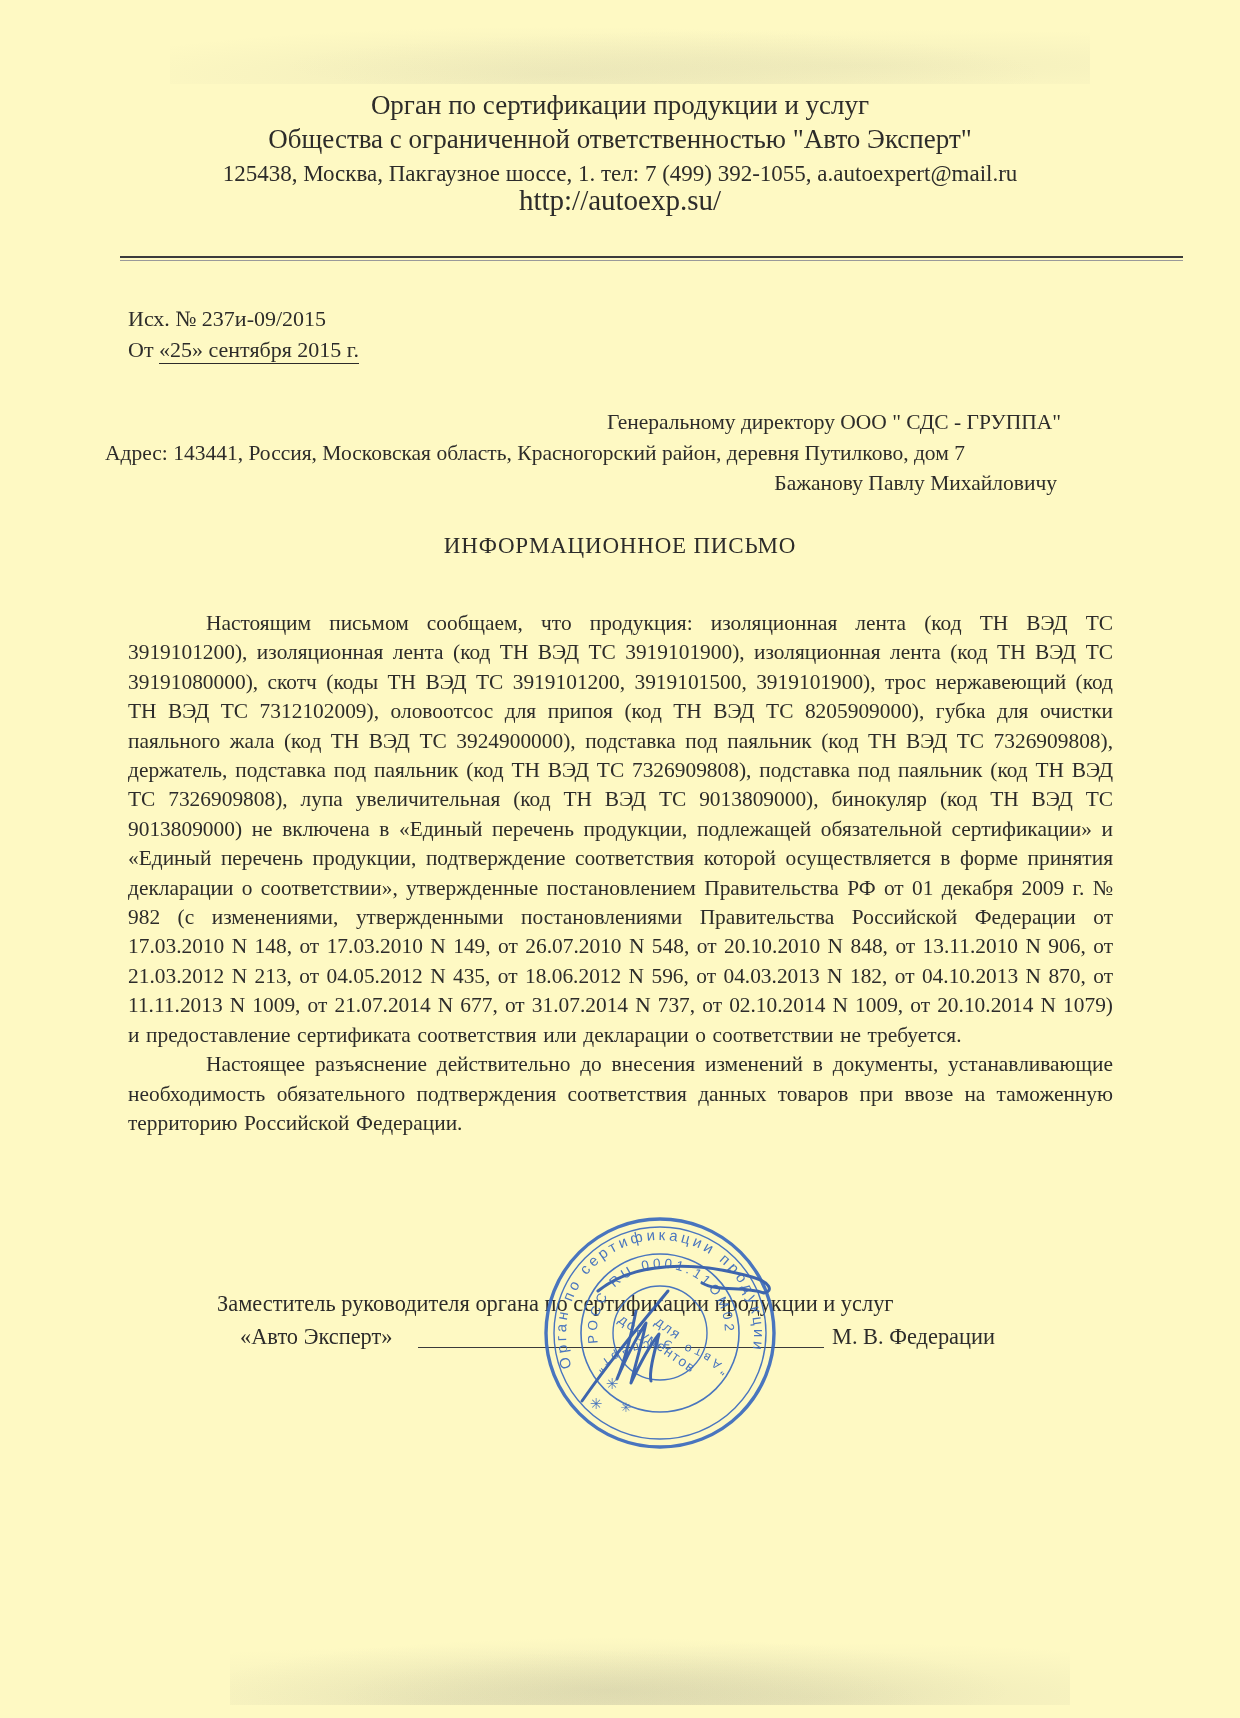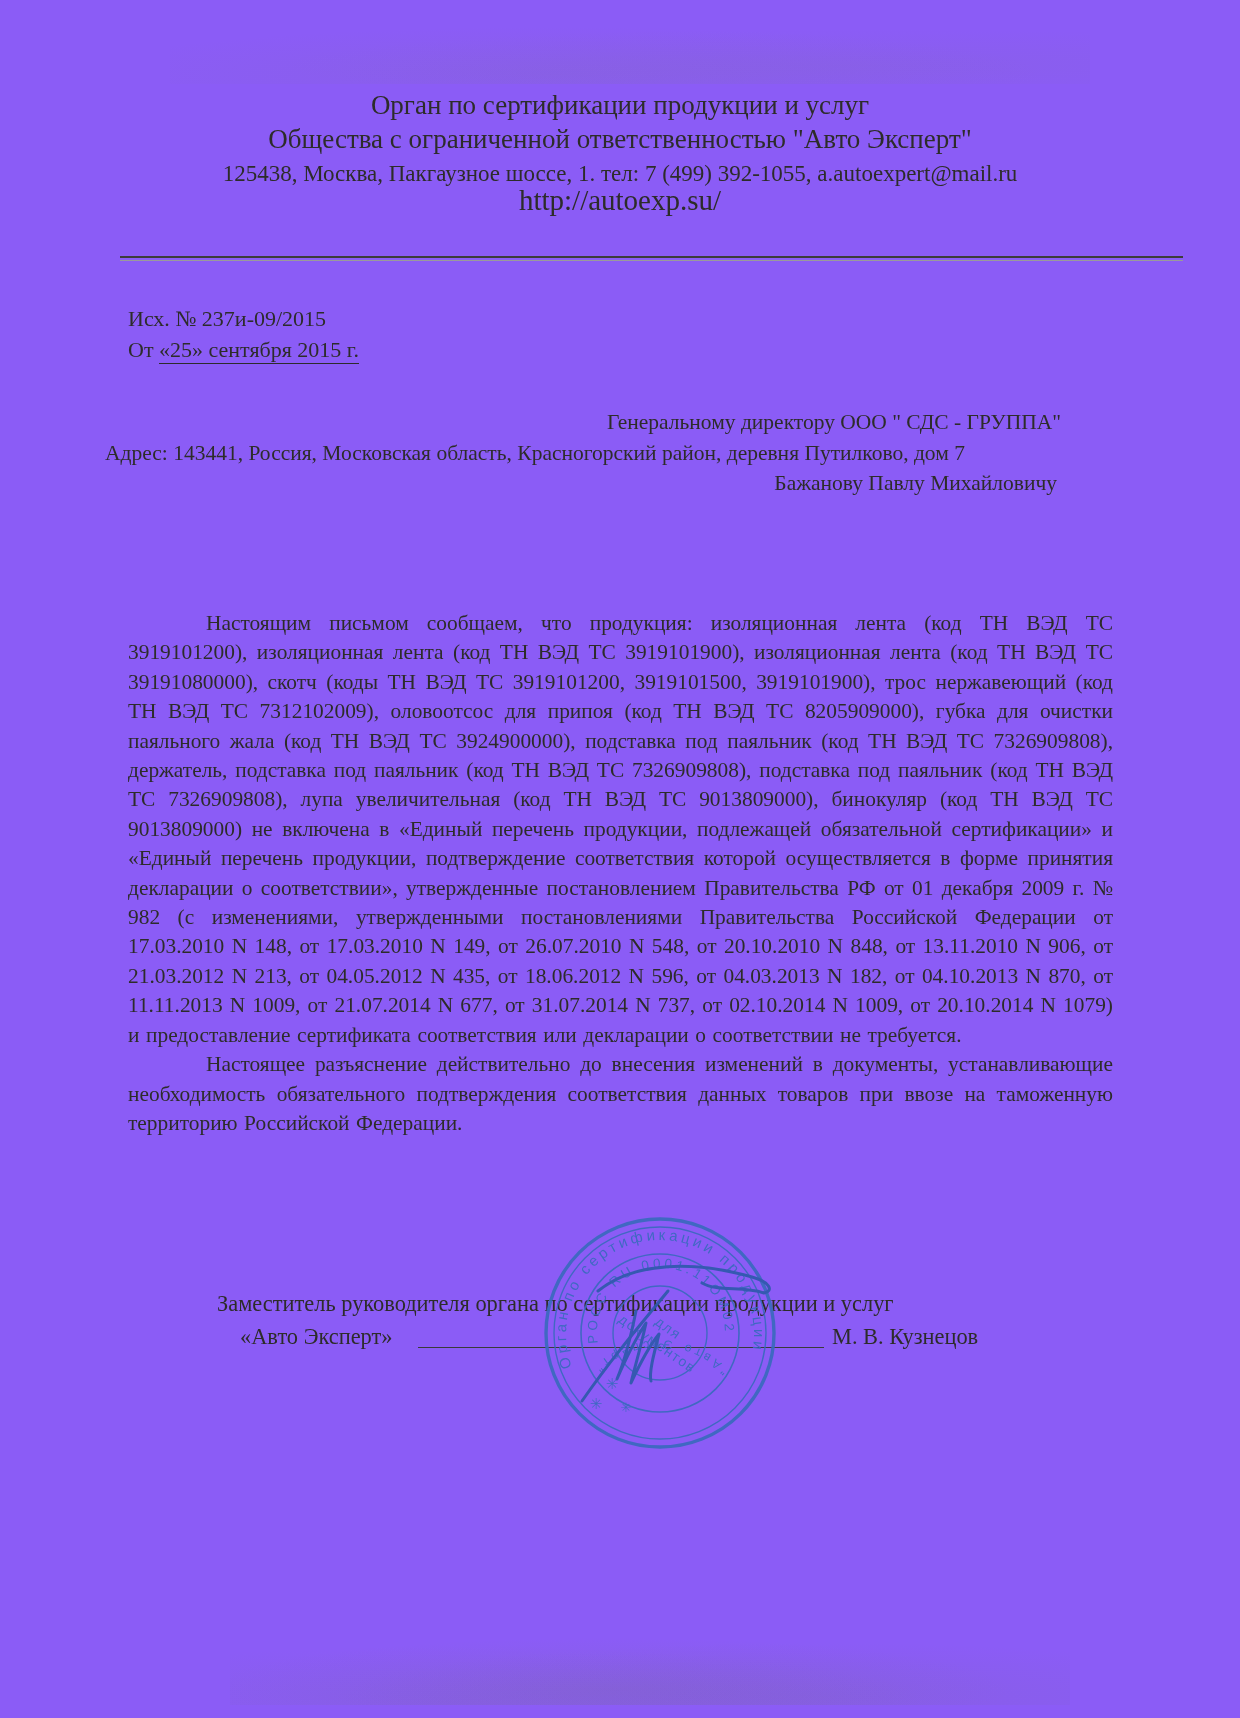--- a/index.html
+++ b/index.html
@@ -1,21 +1,21 @@
 <!DOCTYPE html>
 <html lang="ru"><head>
 <meta charset="utf-8">
 <style>
   html,body{margin:0;padding:0;}
   body{background:#e8e8e8;}
   #page{
     position:relative;
     width:1240px;height:1718px;
     margin:0 auto;
-    background:#8b5cf6;
+    background:#fef9c3;
     font-family:"Liberation Serif","DejaVu Serif",serif;
     color:#2d2c2a;
     overflow:hidden;
   }
   .abs{position:absolute;}
   
   .header{left:80px;top:88px;width:1080px;text-align:center;line-height:34px;}
   .header .h1{font-size:27px;}
   .header .h2{font-size:27px;}
   .header .h3{font-size:28px;letter-spacing:.5px;}
@@ -81,30 +81,31 @@
     <div>Исх. № 237и-09/2015</div>
     <div><span>От </span><span class="udate">«25» сентября 2015 г.</span></div>
   </div>
 
   <div class="abs addr">
     <div class="r1">Генеральному директору ООО " СДС - ГРУППА"</div>
     <div class="r2">Адрес: 143441, Россия, Московская область, Красногорский район, деревня Путилково, дом 7</div>
     <div class="r3">Бажанову Павлу Михайловичу</div>
   </div>
 
+  <div class="abs title">ИНФОРМАЦИОННОЕ ПИСЬМО</div>
 
   <div class="abs body-text">
     <p>Настоящим письмом сообщаем, что продукция: изоляционная лента (код ТН ВЭД ТС 3919101200), изоляционная лента (код ТН ВЭД ТС 3919101900), изоляционная лента (код ТН ВЭД ТС 39191080000), скотч (коды ТН ВЭД ТС 3919101200, 3919101500, 3919101900), трос нержавеющий (код ТН ВЭД ТС 7312102009), оловоотсос для припоя (код ТН ВЭД ТС 8205909000), губка для очистки паяльного жала (код ТН ВЭД ТС 3924900000), подставка под паяльник (код ТН ВЭД ТС 7326909808), держатель, подставка под паяльник (код ТН ВЭД ТС 7326909808), подставка под паяльник (код ТН ВЭД ТС 7326909808), лупа увеличительная (код ТН ВЭД ТС 9013809000), бинокуляр (код ТН ВЭД ТС 9013809000)  не включена в «Единый перечень продукции, подлежащей обязательной сертификации» и «Единый перечень продукции, подтверждение соответствия которой осуществляется в форме принятия декларации о соответствии», утвержденные постановлением Правительства РФ от 01 декабря 2009 г. № 982 (с изменениями, утвержденными постановлениями Правительства Российской Федерации от 17.03.2010 N 148, от 17.03.2010 N 149, от 26.07.2010 N 548, от 20.10.2010 N 848, от 13.11.2010 N 906, от 21.03.2012 N 213, от 04.05.2012 N 435, от 18.06.2012 N 596, от 04.03.2013 N 182, от 04.10.2013 N 870, от 11.11.2013 N 1009, от 21.07.2014 N 677, от 31.07.2014 N 737, от 02.10.2014 N 1009, от 20.10.2014 N 1079) и предоставление сертификата соответствия или декларации о соответствии не требуется.</p>
     <p>Настоящее разъяснение действительно до внесения изменений в документы, устанавливающие необходимость обязательного подтверждения соответствия данных товаров при ввозе на таможенную территорию Российской Федерации.</p>
   </div>
 
   <div class="abs sig1">Заместитель руководителя органа по сертификации продукции и услуг</div>
   <div class="abs sig2-company">«Авто Эксперт»</div>
   <div class="abs sig-line"></div>
-  <div class="abs sig2-name">М. В. Кузнецов</div>
+  <div class="abs sig2-name">М. В. Федерации</div>
 
   <svg class="abs stamp" viewBox="-130 -130 260 260" xmlns="http://www.w3.org/2000/svg">
     <defs>
       <path id="arc-outer-top" d="M -88,34 A 94,94 0 1 1 88,34" fill="none"></path>
       <path id="arc-outer-bottom" d="M 80,51 A 95,95 0 0 0 -80,51" fill="none"></path>
       <path id="arc-mid-top" d="M -62,10 A 64,64 0 1 1 58,28" fill="none"></path>
     </defs>
 
     <circle cx="0" cy="0" r="114" fill="none" stroke="#3a6abe" stroke-width="3.4"></circle>
     <circle cx="0" cy="0" r="106" fill="none" stroke="#3a6abe" stroke-width="1.4"></circle>

